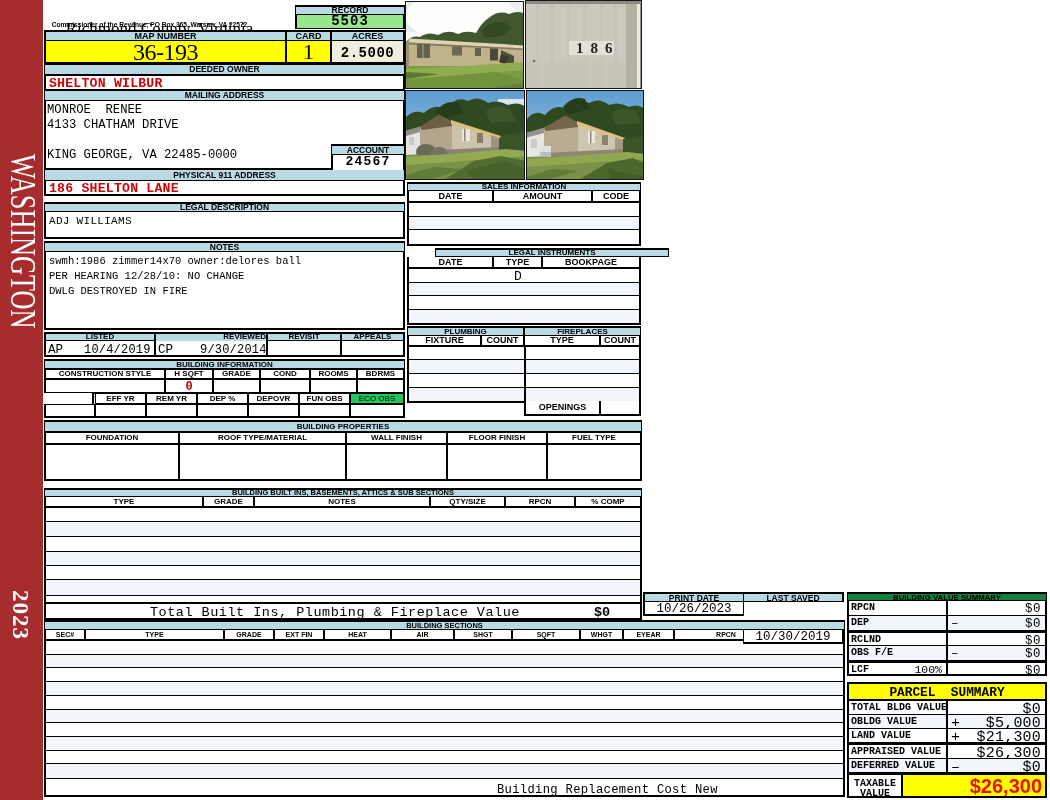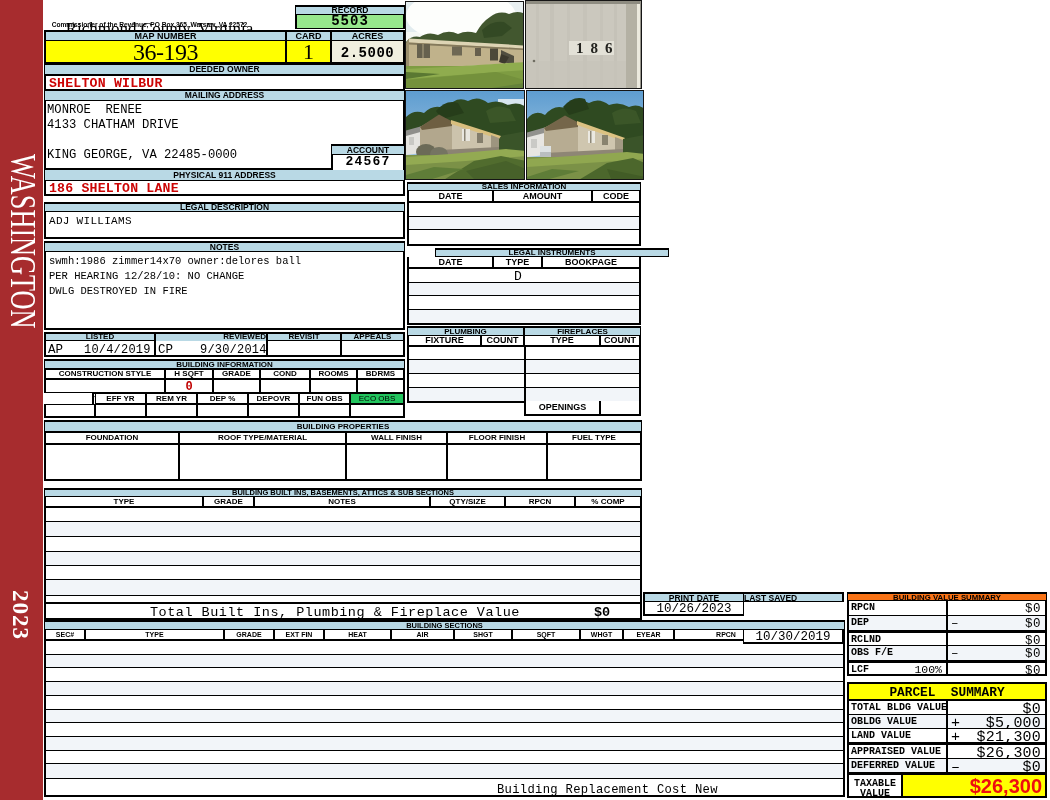--- a/index.html
+++ b/index.html
@@ -216,26 +216,26 @@
     <div style="left:44px;top:723px;width:801px;height:14px;background:#fff;border:solid #000;border-width:0 2px 1px 2px;"></div>
     <div style="left:44px;top:737px;width:801px;height:14px;background:#f2f5f9;border:solid #000;border-width:0 2px 1px 2px;"></div>
     <div style="left:44px;top:751px;width:801px;height:13px;background:#fff;border:solid #000;border-width:0 2px 1px 2px;"></div>
     <div style="left:44px;top:764px;width:801px;height:15px;background:#f2f5f9;border:solid #000;border-width:0 2px 1px 2px;"></div>
 
 <div style="left:44px;top:778px;width:801px;height:19px;background:#fff;border:solid #000;border-width:1px 2px 2px 2px;">
       <span class="m" style="position:absolute;left:451px;top:4px;font-size:12.2px;letter-spacing:0.3px">Building Replacement Cost New</span>
     </div>
 
 <div style="left:643px;top:592px;width:101px;height:10px;background:#b9d9e5;border:solid #000;border-width:2px 1px 1px 2px;font-weight:bold;font-size:8.5px;text-align:center;line-height:8px;">PRINT DATE</div>
-    <div style="left:743px;top:592px;width:101px;height:10px;background:#b9d9e5;border:solid #000;border-width:2px 2px 1px 1px;font-weight:bold;font-size:8.5px;text-align:left;line-height:8px;">LAST SAVED</div>
+    <div style="left:743px;top:592px;width:101px;height:10px;background:#b9d9e5;border:solid #000;border-width:2px 2px 1px 1px;font-weight:bold;font-size:8.5px;text-align:center;line-height:8px;">LAST SAVED</div>
 
 <div style="left:643px;top:602px;width:101px;height:14px;background:#fff;border:solid #000;border-width:0 1px 2px 2px;font-size:12.5px;text-align:center;line-height:13px;"><span class="m" style="position:static">10/26/2023</span></div>
     <div style="left:743px;top:602px;width:101px;height:14px;background:#fff;border:solid #000;border-width:0 2px 2px 1px;font-size:12.5px;text-align:center;line-height:13px;margin-top:28px;"><span class="m" style="position:static">10/30/2019</span></div>
 
-<div style="left:847px;top:592px;width:200px;height:9px;background:#f97316;border:1px solid #000;border-top:2px solid #000;border-bottom:1px solid #000;font-weight:bold;font-size:7.8px;text-align:center;line-height:6px;line-height:7px;">BUILDING VALUE SUMMARY</div>
+<div style="left:847px;top:592px;width:200px;height:9px;background:#15803d;border:1px solid #000;border-top:2px solid #000;border-bottom:1px solid #000;font-weight:bold;font-size:7.8px;text-align:center;line-height:6px;line-height:7px;">BUILDING VALUE SUMMARY</div>
 
 <div style="left:847px;top:601px;width:100px;height:15px;background:#fff;border:solid #000;border-width:0px 1px 1px 2px;">
       <span class="m" style="position:absolute;left:2px;top:1px;font-weight:bold;font-size:10px;white-space:nowrap">RPCN</span>
     </div>
     <div style="left:947px;top:601px;width:100px;height:15px;background:#fff;border:solid #000;border-width:0px 2px 1px 1px;">
       <span class="m" style="position:absolute;right:4px;top:1px;font-size:12.5px;letter-spacing:0.5px">$0</span>
     </div>
 
 <div style="left:847px;top:616px;width:100px;height:15px;background:#f2f5f9;border:solid #000;border-width:0px 1px 1px 2px;">
       <span class="m" style="position:absolute;left:2px;top:1px;font-weight:bold;font-size:10px;white-space:nowrap">DEP</span>

